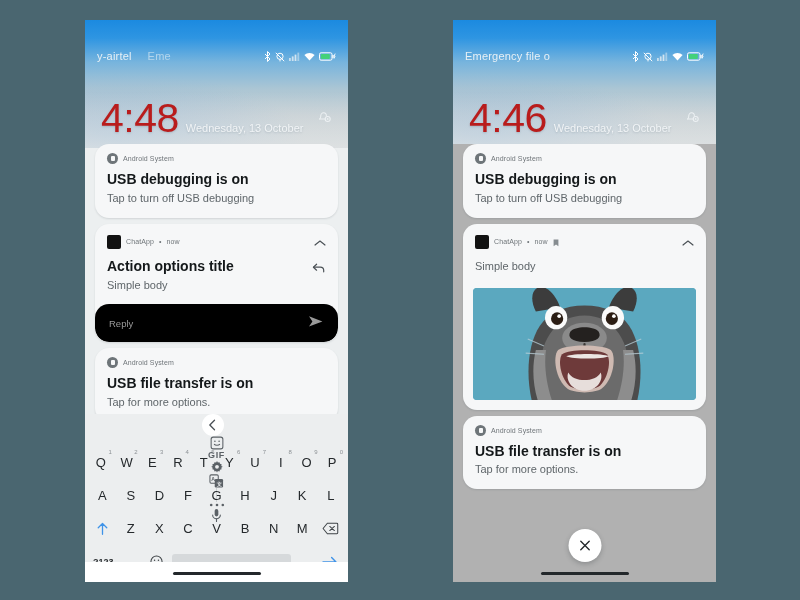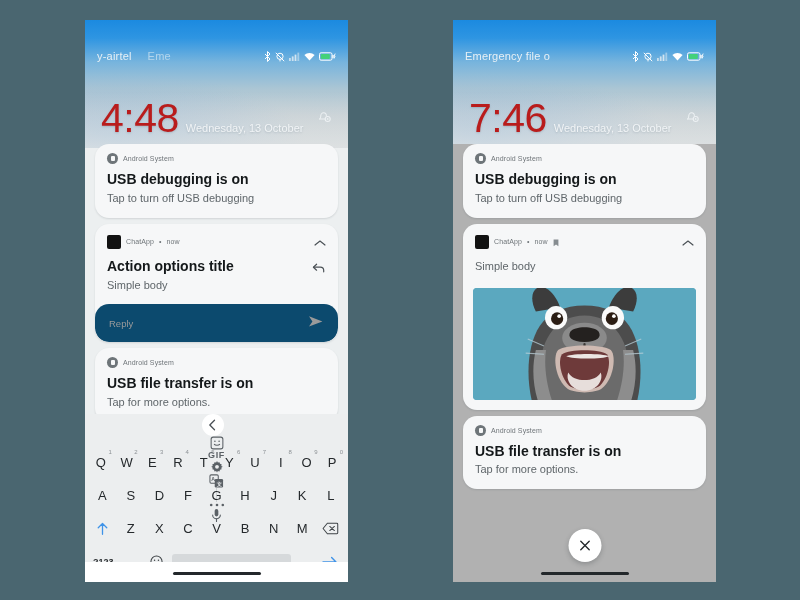--- a/index.html
+++ b/index.html
@@ -127,21 +127,21 @@
     display: block; width: 4px; height: 5px;
     background: #f6f7f8; border-radius: 1px;
   }
   .appicon-black {
     width: 14px; height: 14px; border-radius: 2px;
     background: #121212; flex: none;
   }
 
   
   .reply-bar {
-    background: #0c4a6e;
+    background: #000000;
     margin: 0 0 0 0;
     border-radius: 14px;
     height: 38px;
     display: flex; align-items: center;
     padding: 0 14px;
   }
   .reply-placeholder { color: #9a9a9a; font-size: 9.5px; }
   .reply-send { margin-left: auto; }
 
   
@@ -544,21 +544,21 @@
               <rect x="0.5" y="0.8" width="12.5" height="7.4" rx="1.6" fill="none" stroke="#ffffff" stroke-width="1"></rect>
               <rect x="1.8" y="2" width="9" height="5" rx="1" fill="#43d17a"></rect>
               <rect x="13.4" y="3.1" width="1.3" height="2.8" rx=".5" fill="#ffffff"></rect>
               <path d="M16.2 1.6l-1.1 2.4h1l-1.1 2.6" fill="none" stroke="#ffffff" stroke-width=".9"></path>
             </svg>
         </span>
       </div>
     </div>
 
     <div class="clockrow">
-      <span class="clock-time">7:46</span>
+      <span class="clock-time">4:46</span>
       <span class="clock-date">Wednesday, 13 October</span>
       <span class="clock-icon">
         <svg width="15" height="15" viewBox="0 0 16 16">
             <path d="M3 10.5c1-.6 1-1.7 1-3 0-2 1.3-3.4 3-3.4s3 1.4 3 3.4" fill="none" stroke="#f0f4f6" stroke-width="1.1" stroke-linecap="round"></path>
             <path d="M2.6 10.6h6.6" stroke="#f0f4f6" stroke-width="1.1" stroke-linecap="round"></path>
             <circle cx="11.4" cy="10.6" r="2.7" fill="none" stroke="#f0f4f6" stroke-width="1.1"></circle>
             <circle cx="11.4" cy="10.6" r=".9" fill="#f0f4f6"></circle>
           </svg>
       </span>
     </div>

